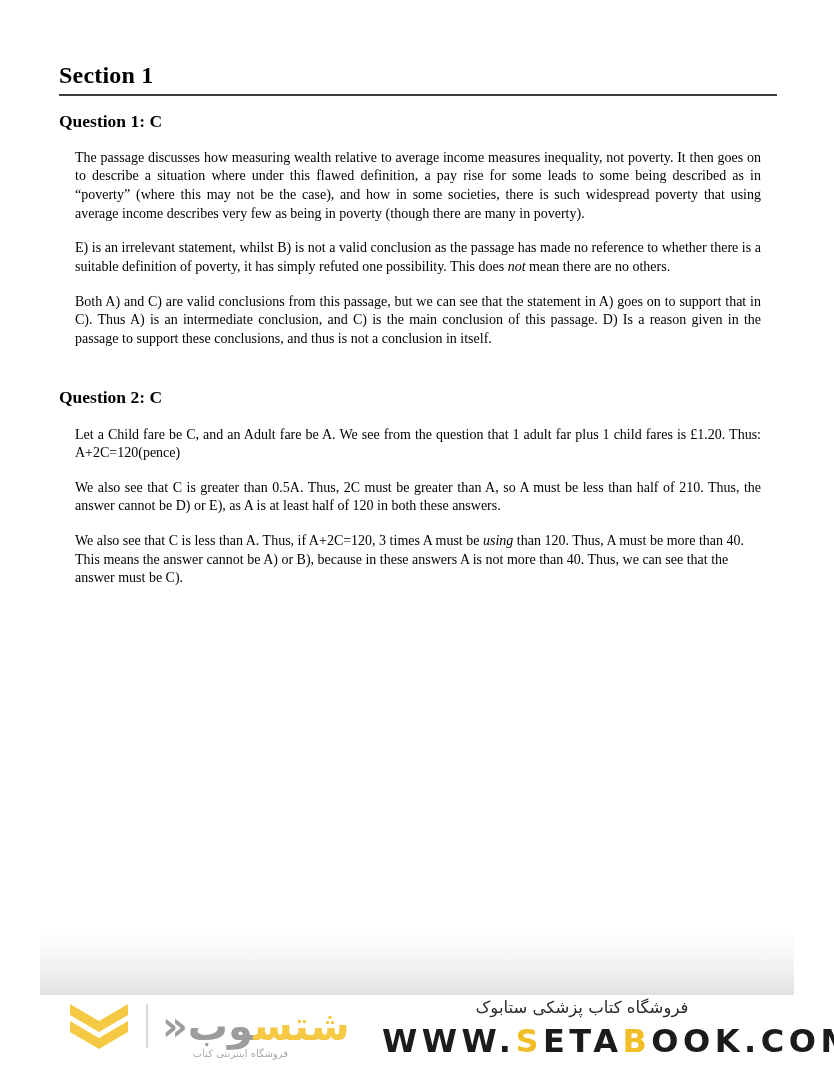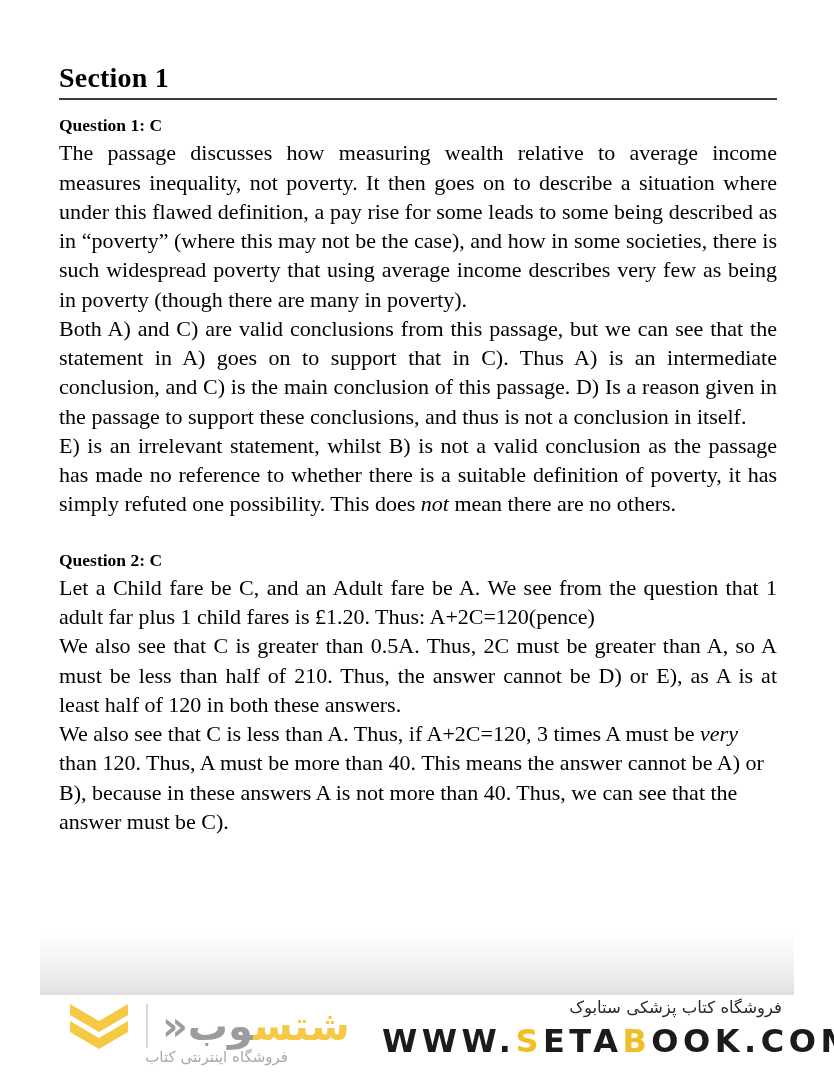--- a/index.html
+++ b/index.html
@@ -28,47 +28,47 @@
   }
 
   .content {
     position: absolute;
     left: 59px;
     top: 62px;
     width: 718px;
   }
 
   .section-title {
-    font-size: 28px;
+    font-size: 24px;
     font-weight: bold;
     line-height: 1.15;
     letter-spacing: 0.2px;
     margin: 0 0 4px 0;
   }
 
   .section-rule {
     width: 100%;
     height: 0;
     border-top: 2.2px solid #3b3b3b;
     margin: 0 0 14px 0;
   }
 
   .q-heading {
     font-size: 17.5px;
     font-weight: bold;
     line-height: 1.33;
-    margin: 8px 0 1px 0;
+    margin: 0 0 1px 0;
   }
 
   .para {
-    font-size: 22px;
+    font-size: 14px;
     line-height: 1.33;
     text-align: justify;
     text-justify: inter-word;
-    margin: 0;
+    margin: 16px;
     hyphens: none;
   }
 
   .para.nojust {
     text-align: left;
   }
 
   .gap-block {
     height: 22px;
   }
@@ -137,31 +137,31 @@
     height: 48px;
   }
 
   .brand-sub {
     position: absolute;
     left: 10px;
     top: 48px;
     width: 210px;
     text-align: right;
     font-family: "DejaVu Sans", sans-serif;
-    font-size: 15px;
+    font-size: 10px;
     color: #a9a9a9;
     direction: rtl;
   }
 
   .site-block {
     position: absolute;
     right: 52px;
     top: 2px;
     width: 400px;
-    text-align: right;
+    text-align: center;
   }
 
   .site-fa {
     font-family: "DejaVu Sans", sans-serif;
     font-size: 16.5px;
     color: #2a2a2a;
     direction: rtl;
     margin: 0 0 6px 0;
     line-height: 1.3;
   }
@@ -183,31 +183,31 @@
 <div class="page">
 
   <div class="content">
 
     <h1 class="section-title">Section 1</h1>
     <div class="section-rule"></div>
 
     <div>
       <div class="q-heading">Question 1: C</div>
       <p class="para">The passage discusses how measuring wealth relative to average income measures inequality, not poverty. It then goes on to describe a situation where under this flawed definition, a pay rise for some leads to some being described as in “poverty” (where this may not be the case), and how in some societies, there is such widespread poverty that using average income describes very few as being in poverty (though there are many in poverty).</p>
+      <p class="para"><span>E) is an irrelevant statement, whilst B) is not a valid conclusion as the passage has made no reference to whether there is a suitable definition of poverty, it has simply refuted one possibility. This does </span><em>not</em><span> mean there are no others.</span></p>
       <p class="para">Both A) and C) are valid conclusions from this passage, but we can see that the statement in A) goes on to support that in C). Thus A) is an intermediate conclusion, and C) is the main conclusion of this passage. D) Is a reason given in the passage to support these conclusions, and thus is not a conclusion in itself.</p>
-      <p class="para"><span>E) is an irrelevant statement, whilst B) is not a valid conclusion as the passage has made no reference to whether there is a suitable definition of poverty, it has simply refuted one possibility. This does </span><em>not</em><span> mean there are no others.</span></p>
     </div>
 
     <div class="gap-block"></div>
 
     <div>
       <div class="q-heading">Question 2: C</div>
       <p class="para">Let a Child fare be C, and an Adult fare be A. We see from the question that 1 adult far plus 1 child fares is £1.20. Thus: A+2C=120(pence)</p>
       <p class="para">We also see that C is greater than 0.5A. Thus, 2C must be greater than A, so A must be less than half of 210. Thus, the answer cannot be D) or E), as A is at least half of 120 in both these answers.</p>
-      <p class="para nojust"><span>We also see that C is less than A. Thus, if A+2C=120, 3 times A must be </span><em>very</em><span> than 120. Thus, A must be more than 40. This means the answer cannot be A) or B), because in these answers A is not more than 40. Thus, we can see that the answer must be C).</span></p>
+      <p class="para nojust"><span>We also see that C is less than A. Thus, if A+2C=120, 3 times A must be </span><em>using</em><span> than 120. Thus, A must be more than 40. This means the answer cannot be A) or B), because in these answers A is not more than 40. Thus, we can see that the answer must be C).</span></p>
     </div>
 
   </div>
 
   <div class="footer-band"></div>
 
   <div class="footer">
 
     <div class="brand-lockup">
       <div class="brand-logo-row">

